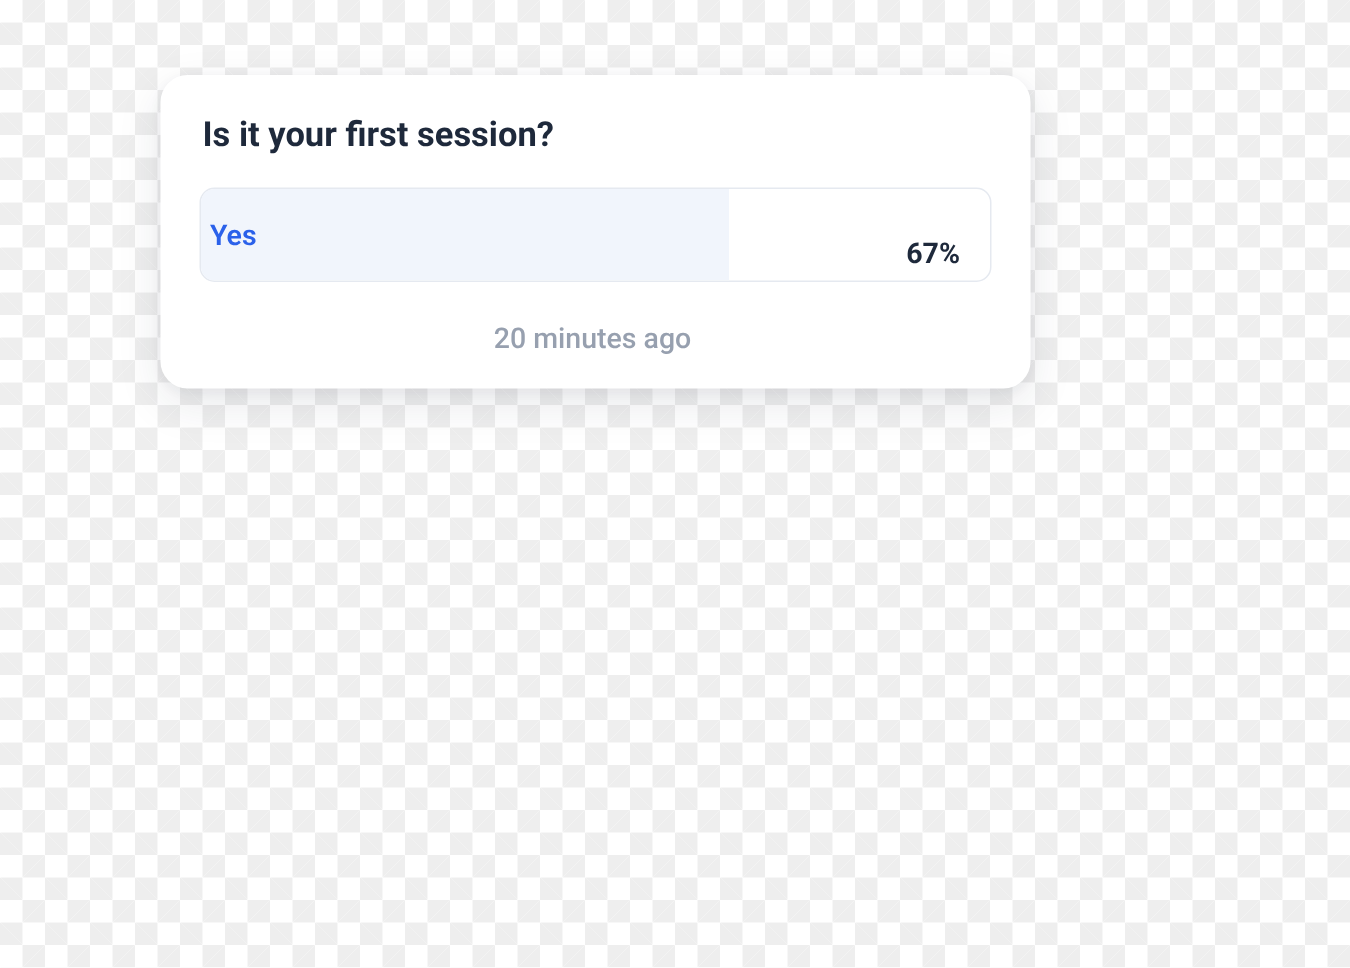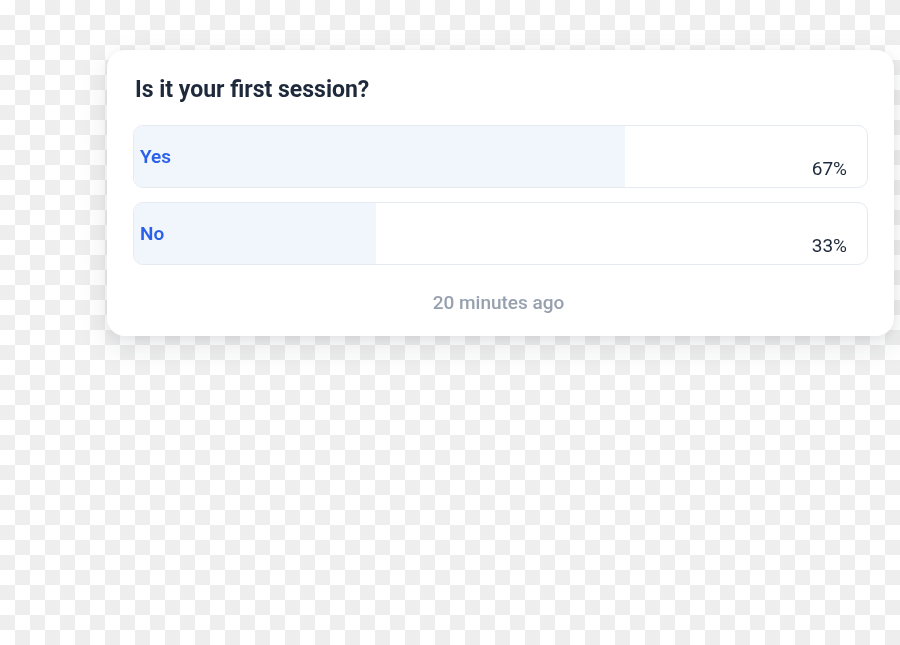--- a/index.html
+++ b/index.html
@@ -14,21 +14,21 @@
         linear-gradient(-45deg, transparent 75%, #eeeeee 75%);
       background-size: 30px 30px;
       background-position: 0 0, 0 15px, 15px -15px, -15px 0px;
       background-color: #ffffff;
       position: relative;
     }
     .card {
       position: absolute;
       left: 107px;
       top: 50px;
-      width: 787px;
+      width: 580px;
       background: #ffffff;
       border-radius: 18px;
       box-shadow: 0 10px 30px rgba(30, 41, 59, 0.10), 0 2px 8px rgba(30,41,59,0.05);
       padding: 26px 26px 22px 26px;
     }
     .question {
       font-size: 23px;
       font-weight: 700;
       color: #1e293b;
       margin-bottom: 22px;
@@ -62,21 +62,21 @@
       justify-content: space-between;
       padding: 0 20px 0 6px;
     }
     .option-label {
       font-size: 19px;
       font-weight: 600;
       color: #2b61ea;
     }
     .option-pct {
       font-size: 19px;
-      font-weight: 400;
+      font-weight: 700;
       color: #1e293b;
       margin-top: 24px;
     }
     .timestamp {
       margin-top: 26px;
       text-align: center;
       font-size: 19px;
       font-weight: 500;
       color: #97a0af;
       padding-right: 4px;
@@ -91,25 +91,18 @@
   <div class="options">
 
     <div class="option">
       <div class="option-fill" style="width:67%"></div>
       <div class="option-row">
         <span class="option-label">Yes</span>
         <span class="option-pct">67%</span>
       </div>
     </div>
 
-    <div class="option">
-      <div class="option-fill" style="width:33%"></div>
-      <div class="option-row">
-        <span class="option-label">No</span>
-        <span class="option-pct">33%</span>
-      </div>
-    </div>
 
 
   </div>
 
   <div class="timestamp">20 minutes ago</div>
 </div>
 
 </body></html>

